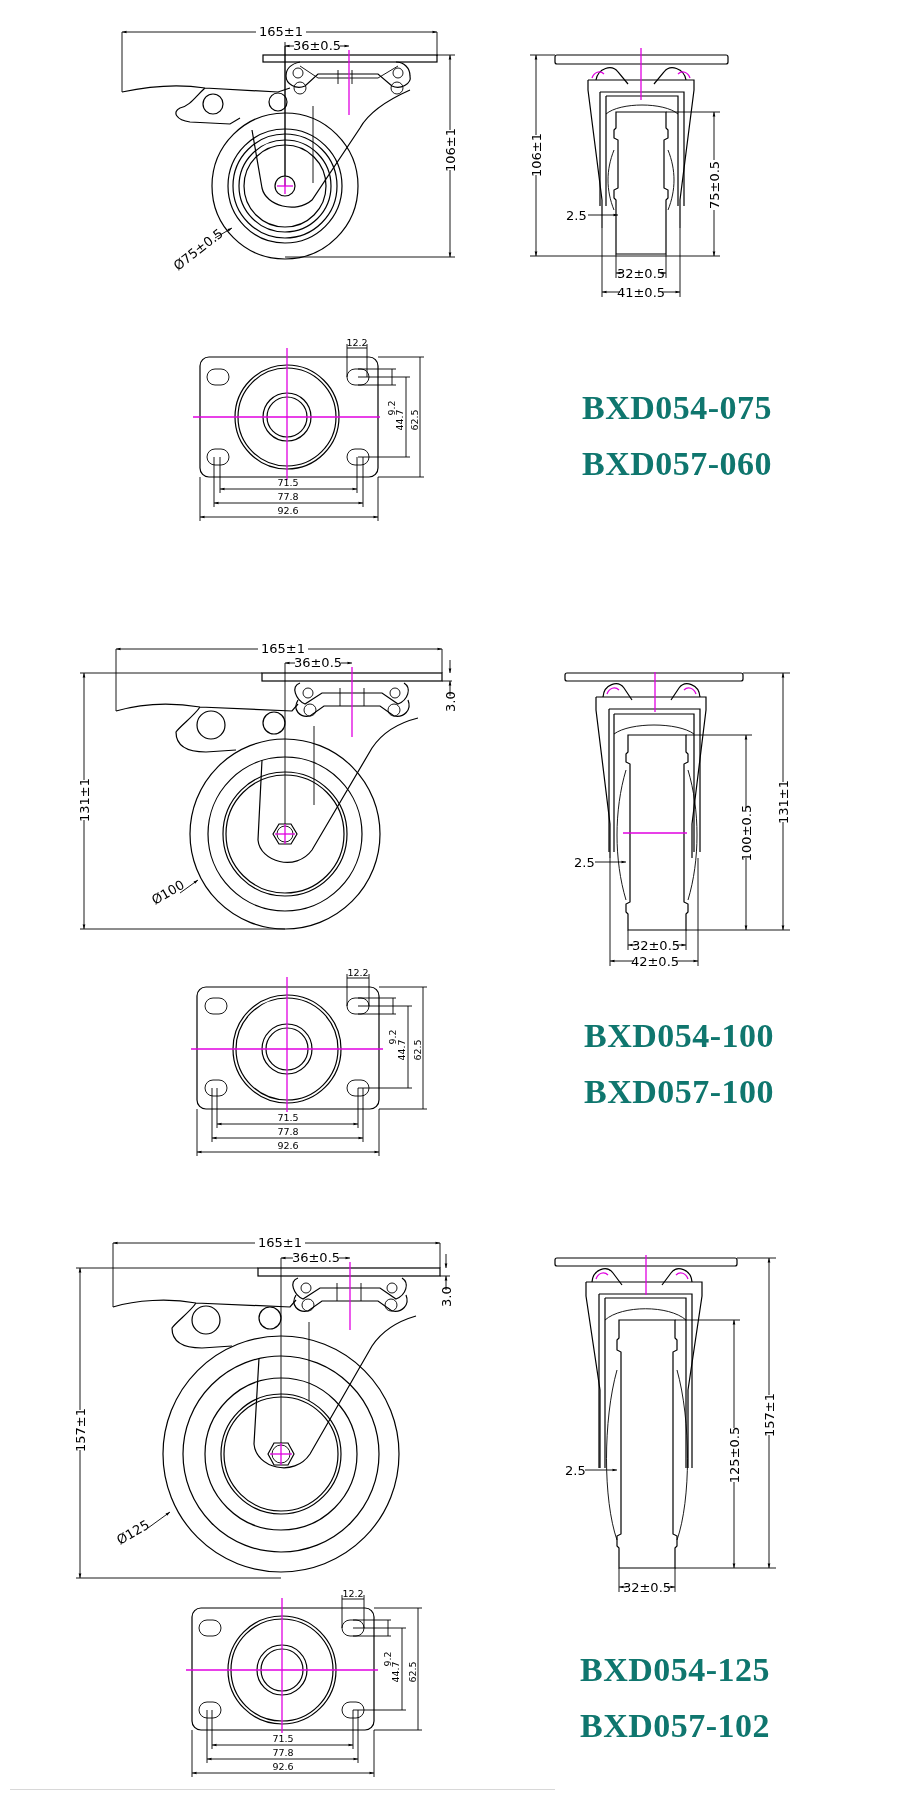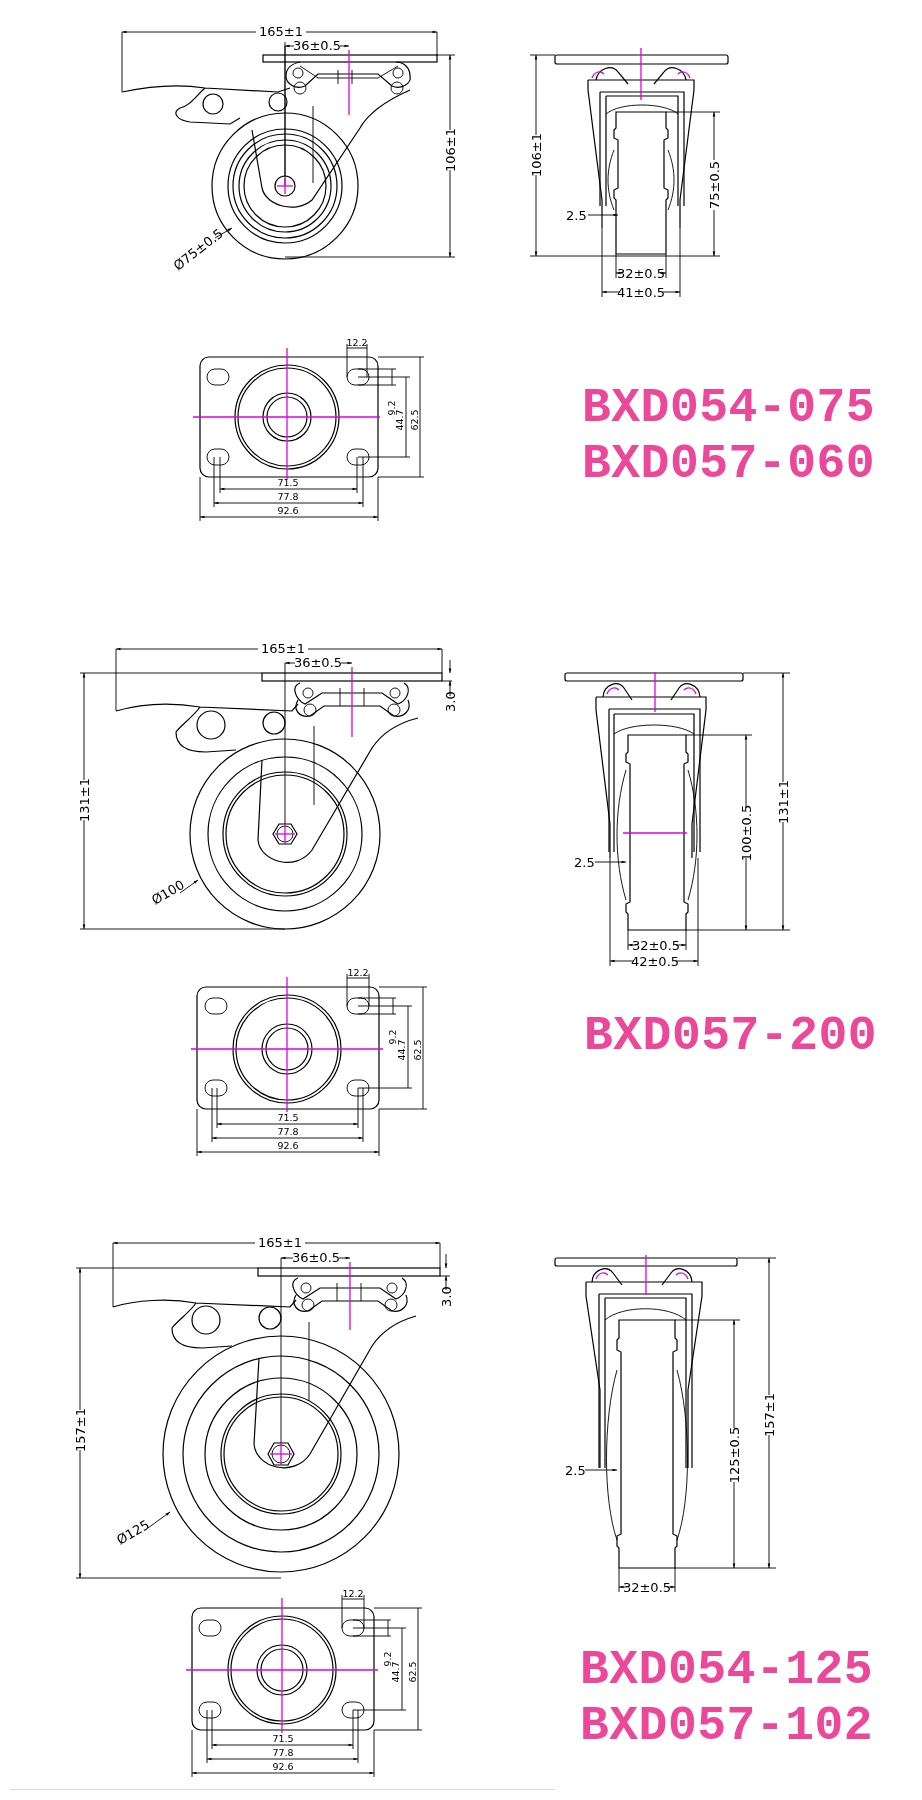--- a/index.html
+++ b/index.html
@@ -4,21 +4,21 @@
 <style>
   html, body { margin: 0; padding: 0; background: #ffffff; }
   body { width: 922px; height: 1800px; position: relative; overflow: hidden; }
   svg.sheet { position: absolute; left: 0; top: 0; width: 922px; height: 1800px; }
   .ln { fill: none; stroke: #000; stroke-width: 1.2; }
   .thin { fill: none; stroke: #000; stroke-width: 0.9; }
   .cl { fill: none; stroke: #e000e0; stroke-width: 1.3; }
   .dim { fill: none; stroke: #000; stroke-width: 0.9; }
   .dimtxt { font-family: "DejaVu Sans", sans-serif; font-size: 13px; fill: #000; }
   .smtxt { font-family: "DejaVu Sans", sans-serif; font-size: 9.5px; fill: #000; }
-  .model { position: absolute; font-family: Liberation Mono, monospace; font-weight: bold; font-size: 48px; line-height: 56px; color: #ec4899; letter-spacing: 0.5px; white-space: nowrap; }
+  .model { position: absolute; font-family: Liberation Serif, serif; font-weight: bold; font-size: 34px; line-height: 56px; color: #0f766e; letter-spacing: 0.5px; white-space: nowrap; }
   .footer-rule { position: absolute; left: 10px; top: 1789px; width: 545px; height: 1px; background: #d8d8d8; }
 </style>
 </head>
 <body>
 
 <svg class="sheet" viewBox="0 0 922 1800" xmlns="http://www.w3.org/2000/svg">
   <defs>
     <marker id="ar" viewBox="0 0 10 10" refX="10" refY="5" markerWidth="9" markerHeight="5" orient="auto-start-reverse">
       <path d="M0,2 L10,5 L0,8 z" fill="#000"></path>
     </marker>
@@ -426,20 +426,21 @@
       <text class="smtxt" x="283" y="1770" text-anchor="middle">92.6</text>
     </g>
   </g>
 </svg>
 
 <div class="model" style="left:582px; top:380px;">
   <div>BXD054-075</div>
   <div>BXD057-060</div>
 </div>
 <div class="model" style="left:584px; top:1008px;">
-  <div>BXD057-200</div>
+  <div>BXD054-100</div>
+  <div>BXD057-100</div>
 </div>
 <div class="model" style="left:580px; top:1642px;">
   <div>BXD054-125</div>
   <div>BXD057-102</div>
 </div>
 
 <div class="footer-rule"></div>
 
 </body></html>

